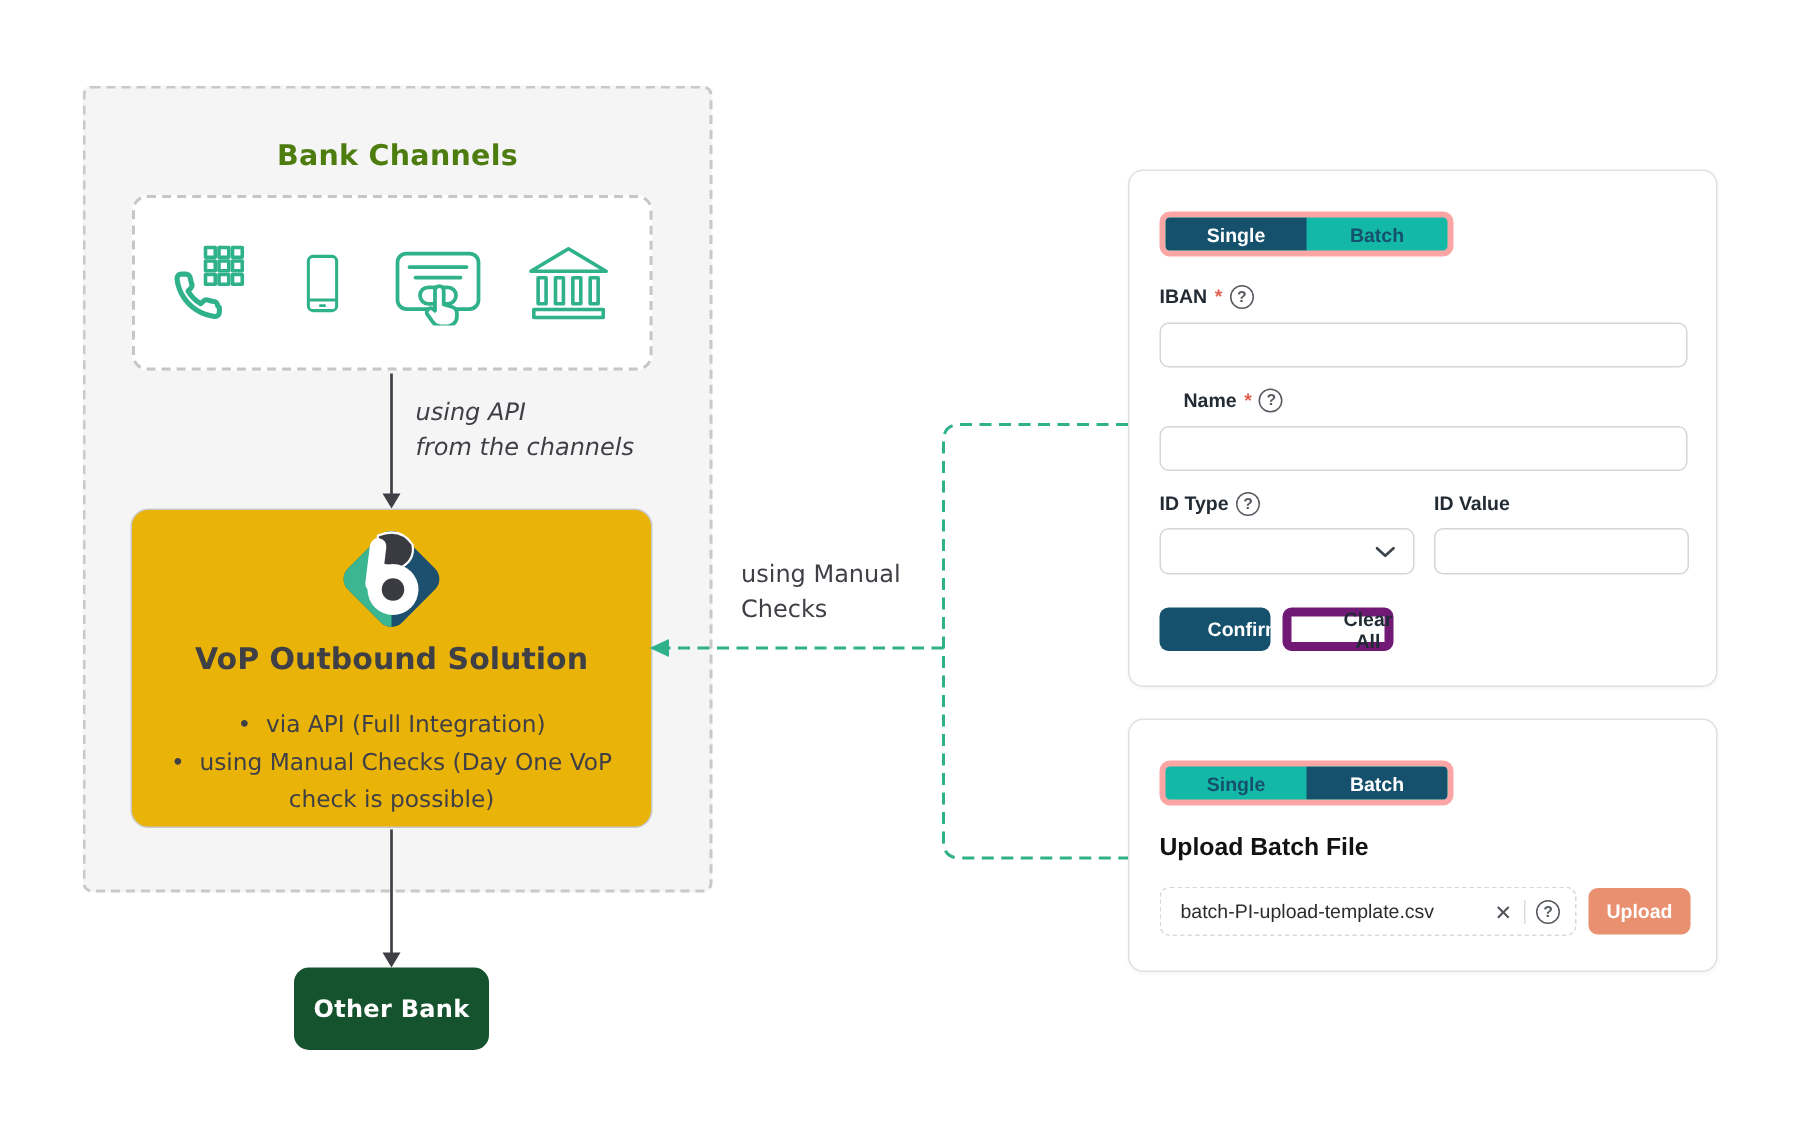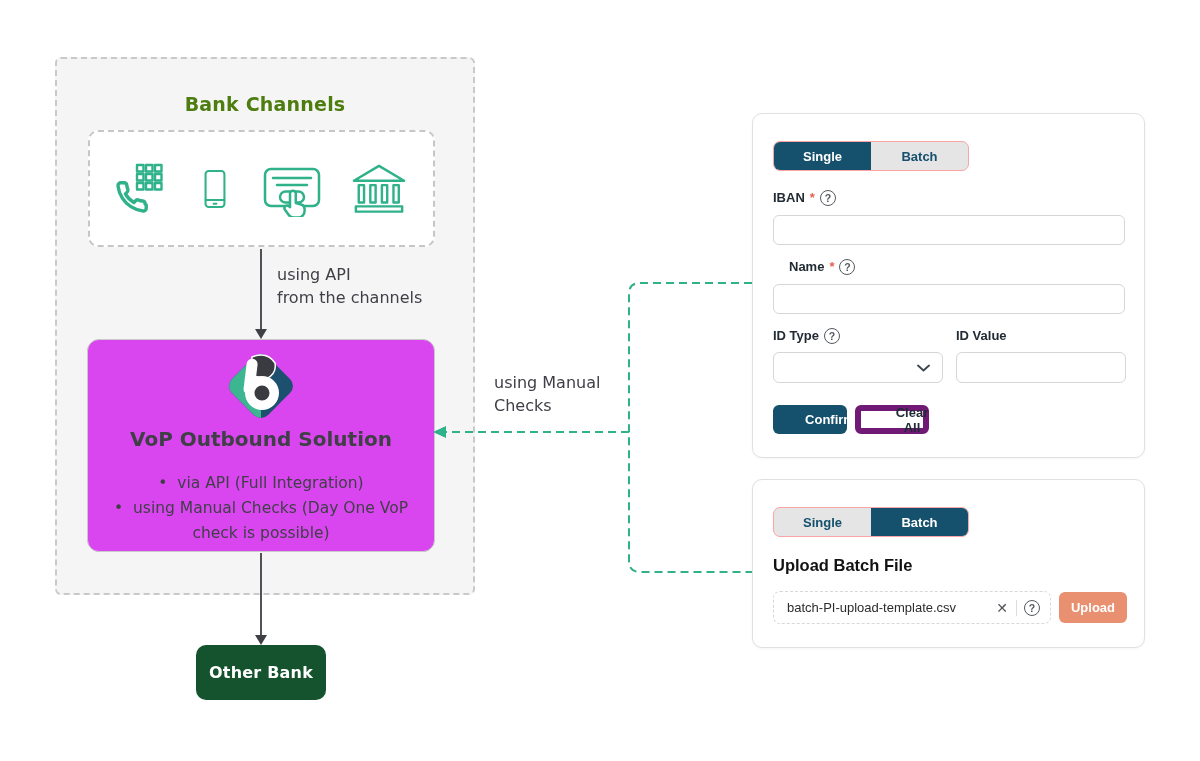--- a/index.html
+++ b/index.html
@@ -17,25 +17,25 @@
     position:absolute; left:55px; top:93px; width:420px; text-align:center;
     font-size:19px; font-weight:600; color:#4d7c0f; letter-spacing:.2px;
   }
   .channels-box {
     position:absolute; left:88px; top:130px; width:347px; height:117px;
     background:#ffffff; border:2px dashed #c6c6c6; border-radius:10px;
     display:flex; align-items:center; justify-content:space-between; padding:0 22px;
   }
   .channel-icon { display:flex; align-items:center; justify-content:center; }
   .api-label {
-    position:absolute; left:277px; top:263px; font-size:16px; line-height:23px; color:#3f3f46;
+    position:absolute; left:277px; top:263px; font-size:16px; line-height:23px; color:#3f3f46;font-style:italic;
   }
   .vop-box {
     position:absolute; left:87px; top:339px; width:348px; height:213px;
-    background:#d946ef; border:1.5px solid #c9c9c9; border-radius:12px; text-align:center;
+    background:#eab308; border:1.5px solid #c9c9c9; border-radius:12px; text-align:center;
   }
   .vop-logo { margin-top:7px; }
   .vop-title { font-size:20px; font-weight:700; color:#3f3f46; margin-top:-2px; }
   .vop-bullets { list-style:none; margin-top:20px; padding:0 8px; }
   .vop-bullets li { font-size:15.5px; line-height:25px; color:#3f3f46; }
   .vop-bullets li::before { content:"•\00a0\00a0"; }
   .manual-label {
     position:absolute; left:494px; top:371px; font-size:16px; line-height:23px; color:#3f3f46;
   }
   .other-bank {
@@ -47,21 +47,21 @@
   .overlay { position:absolute; left:0; top:0; width:1200px; height:761px; pointer-events:none; }
   
   .panel {
     position:absolute; background:#fff; border:1px solid #e0e0e0; border-radius:10px;
     box-shadow:0 1px 3px rgba(0,0,0,.04); font-family:"Liberation Sans", sans-serif;
   }
   .panel-single { left:752px; top:113px; width:393px; height:345px; }
   .panel-batch  { left:752px; top:479px; width:393px; height:169px; }
   .tabs {
     position:absolute; left:20px; top:27px; width:196px; height:30px;
-    display:flex; border:1px solid #fca5a5; border-radius:7px; overflow:hidden; background:#e5e5e5;
+    display:flex; border:4px solid #fca5a5; border-radius:7px; overflow:hidden; background:#14b8a6;
   }
   .tab {
     flex:1; display:flex; align-items:center; justify-content:center;
     font-size:13px; font-weight:bold; cursor:pointer; color:#15506d;
   }
   .tab.active { background:#15506d; color:#ffffff; }
   .flabel {
     position:absolute; display:flex; align-items:flex-start; gap:5px;
     font-size:13px; font-weight:bold; color:#222b33;
   }

